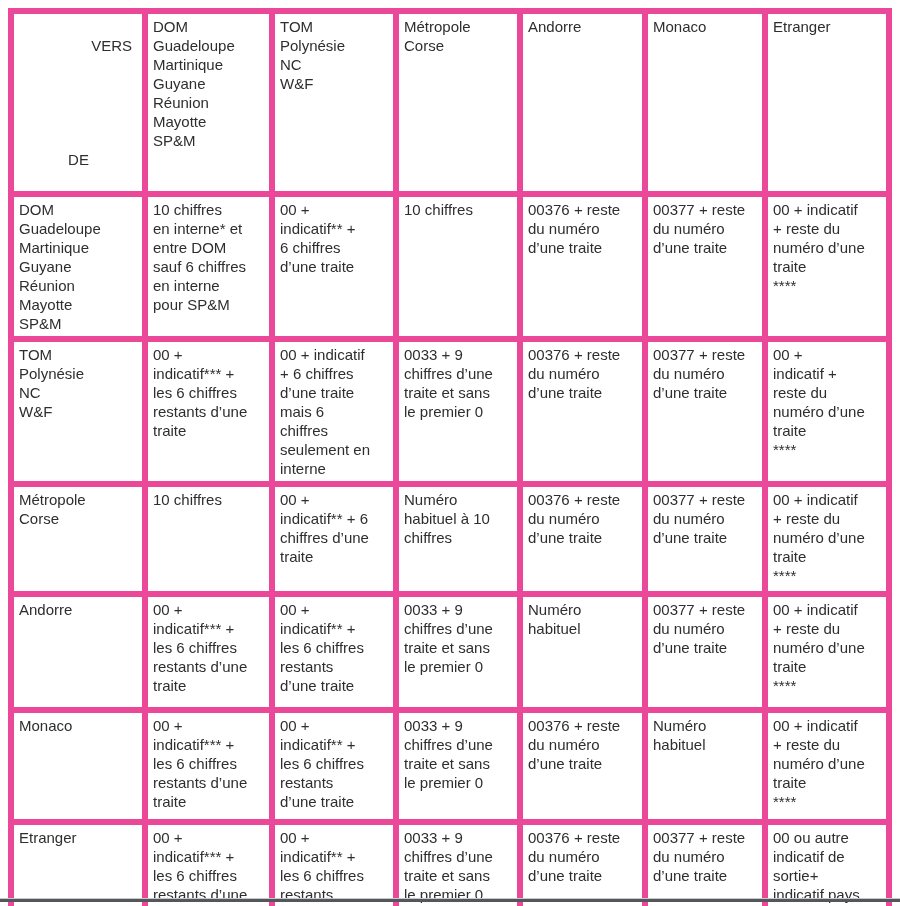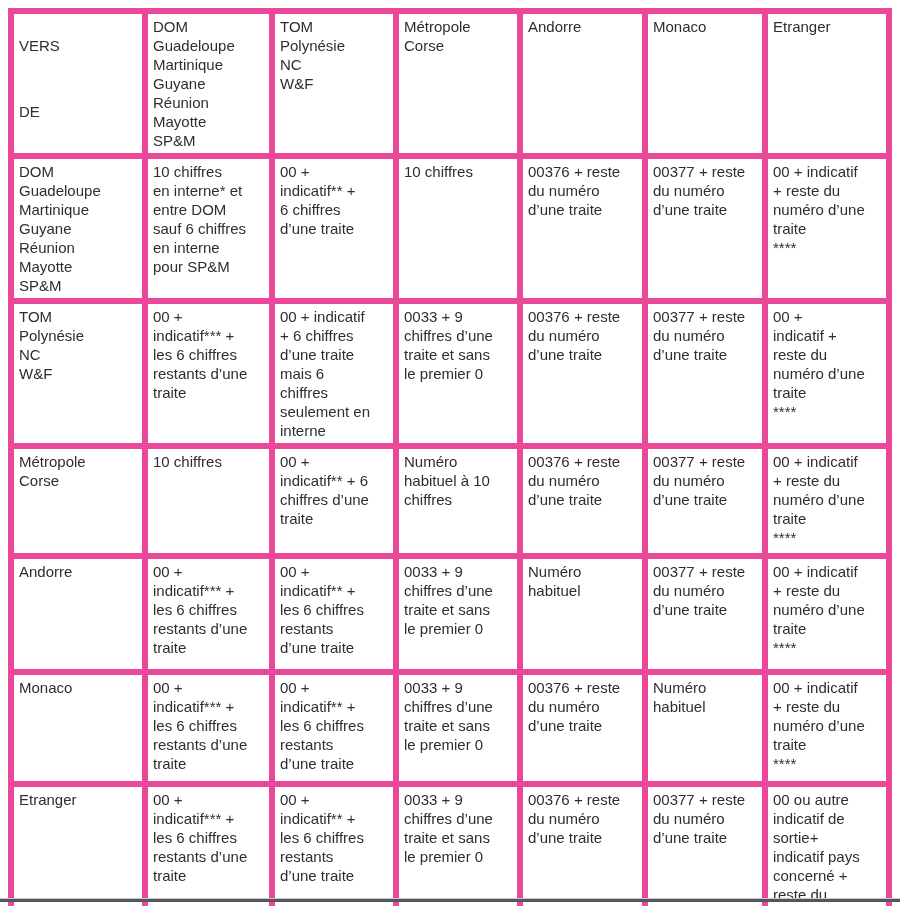--- a/index.html
+++ b/index.html
@@ -45,26 +45,27 @@
   
   tr.rh  { height: 134px; }
   tr.r0  { height: 143px; }
   tr.r1  { height: 137px; }
   tr.r2  { height: 110px; }
   tr.r3  { height: 116px; }
   tr.r4  { height: 112px; }
   tr.r5  { height: 133px; }
   .corner { position: relative; }
   .corner .vers {
+    text-align: right;
     padding-right: 6px;
     white-space: nowrap;
   }
   .corner .de {
-    margin-top: 28px;
-    text-align: left;
+    margin-top: 76px;
+    text-align: center;
     white-space: nowrap;
   }
   .bottom-rule {
     position: absolute;
     left: 0;
     top: 898px;
     width: 900px;
     height: 3px;
     border-top: 1px solid #c8c8c8;
   }

